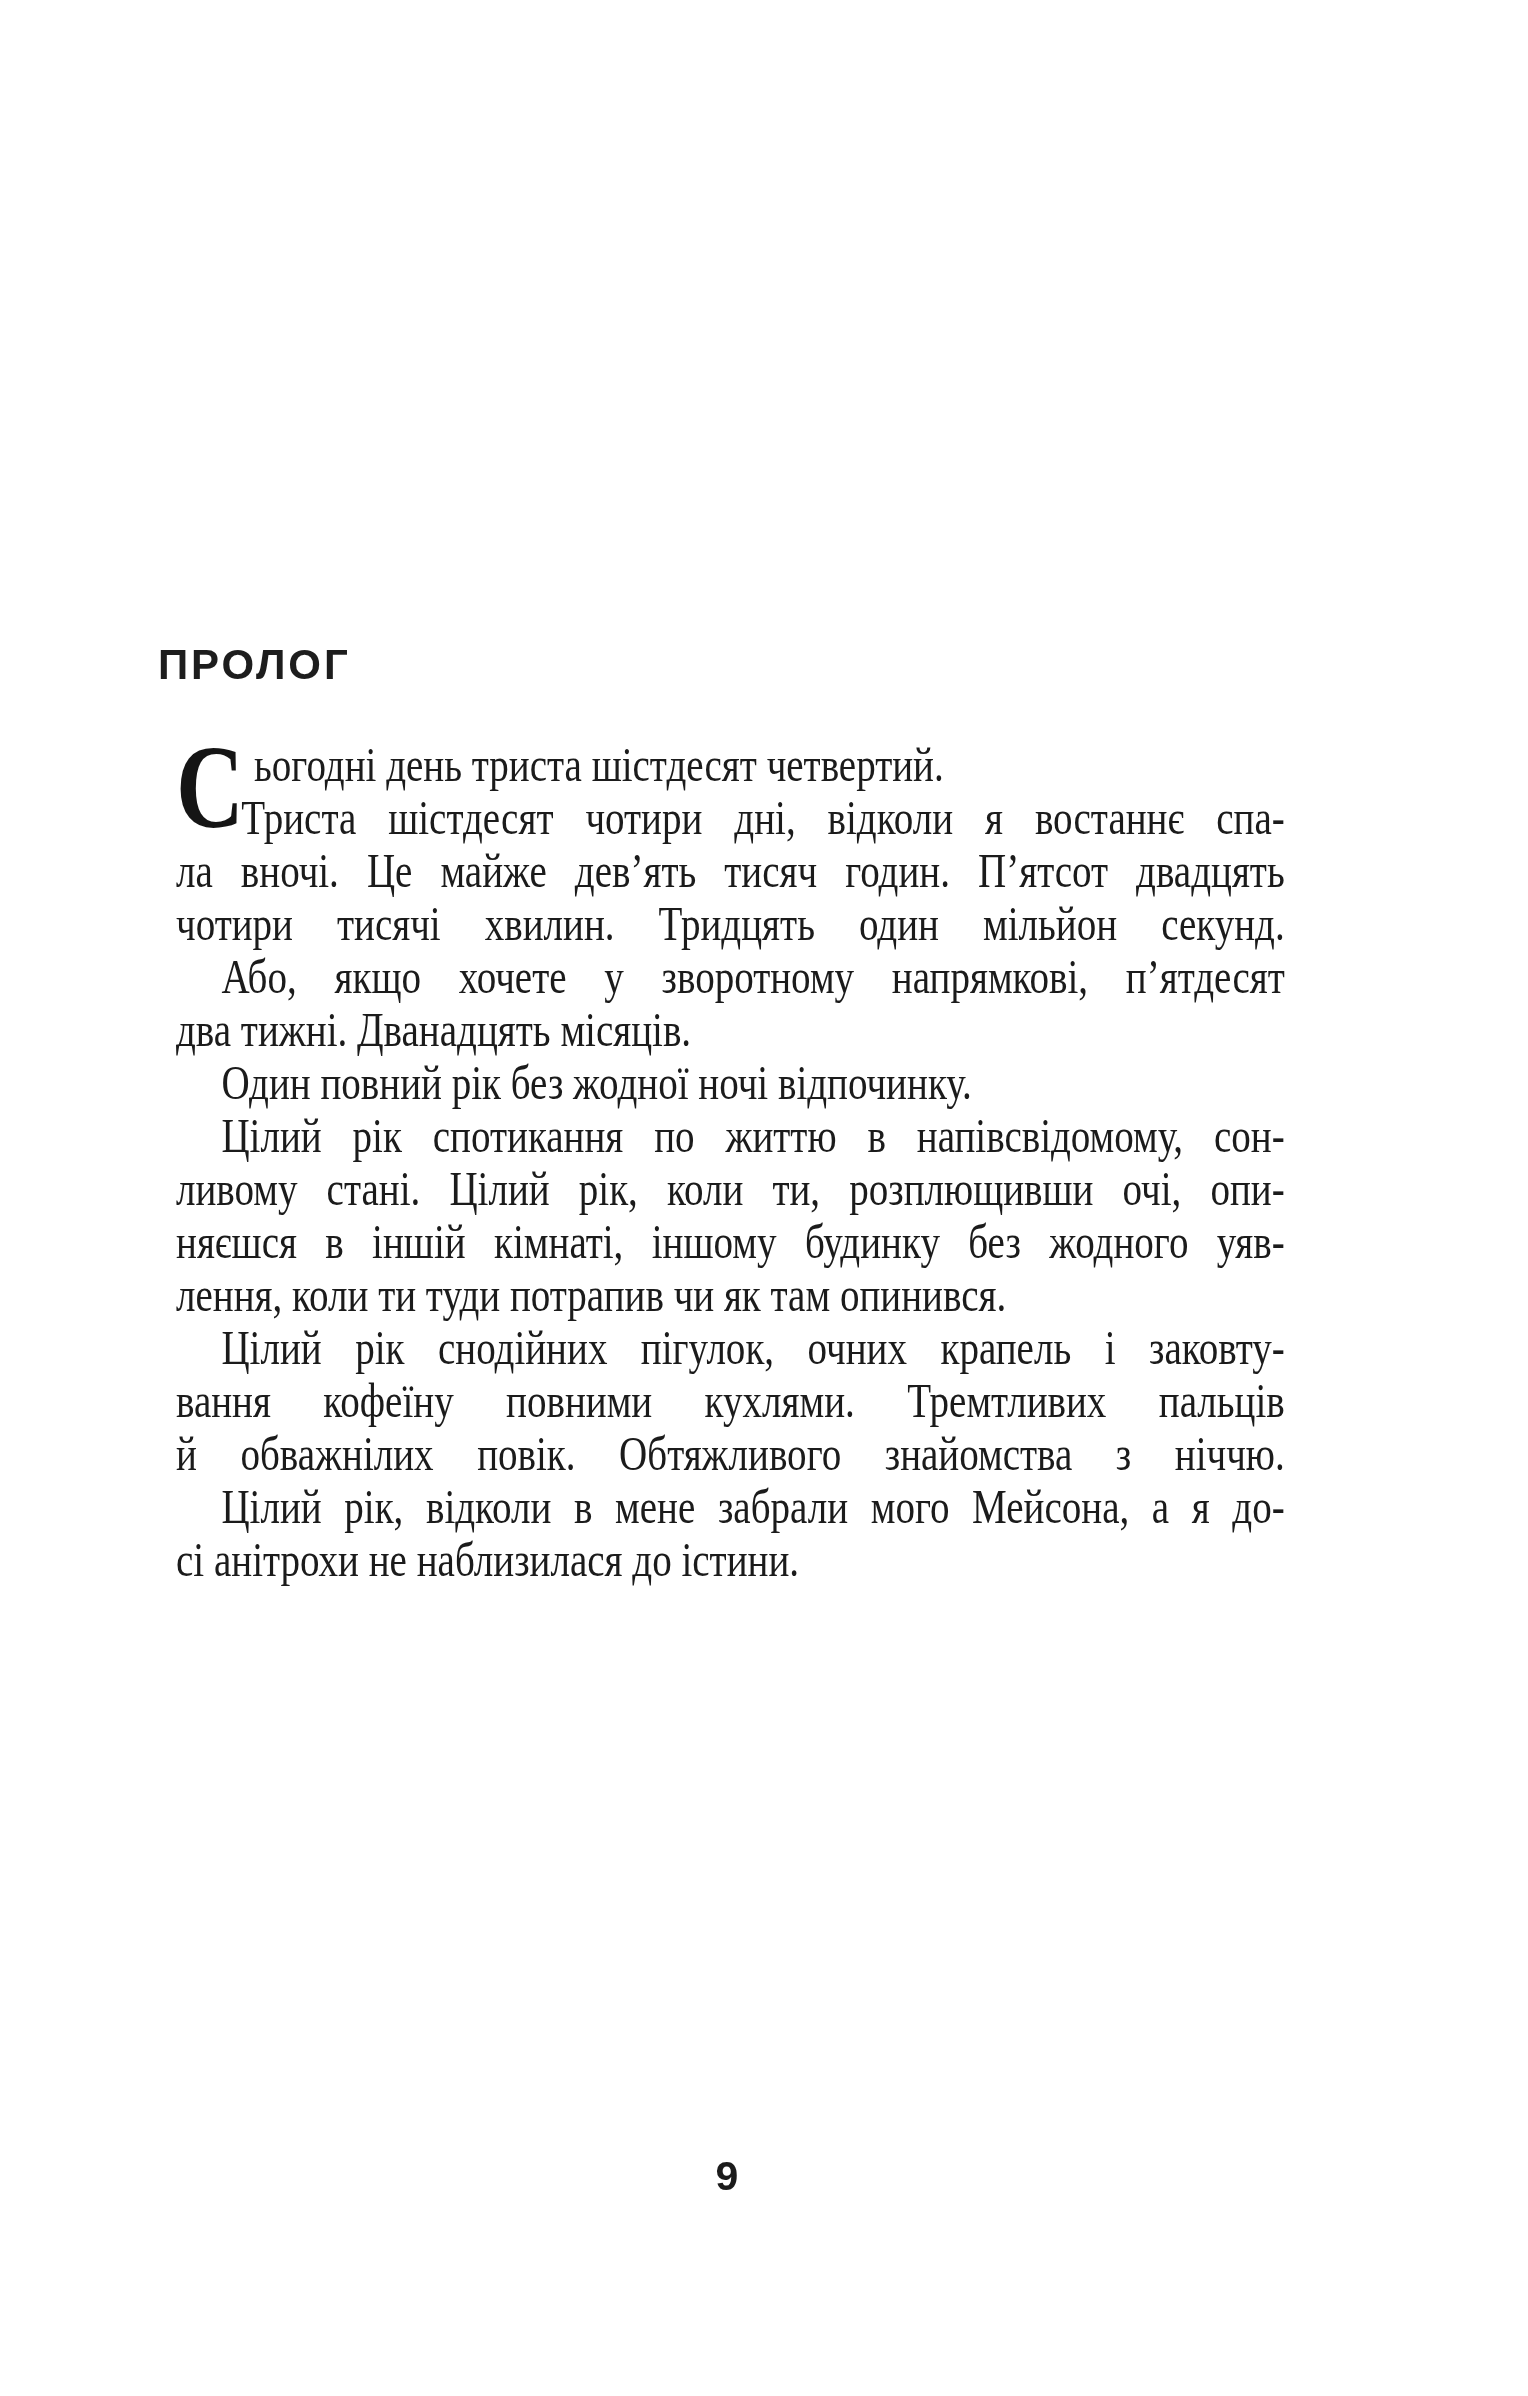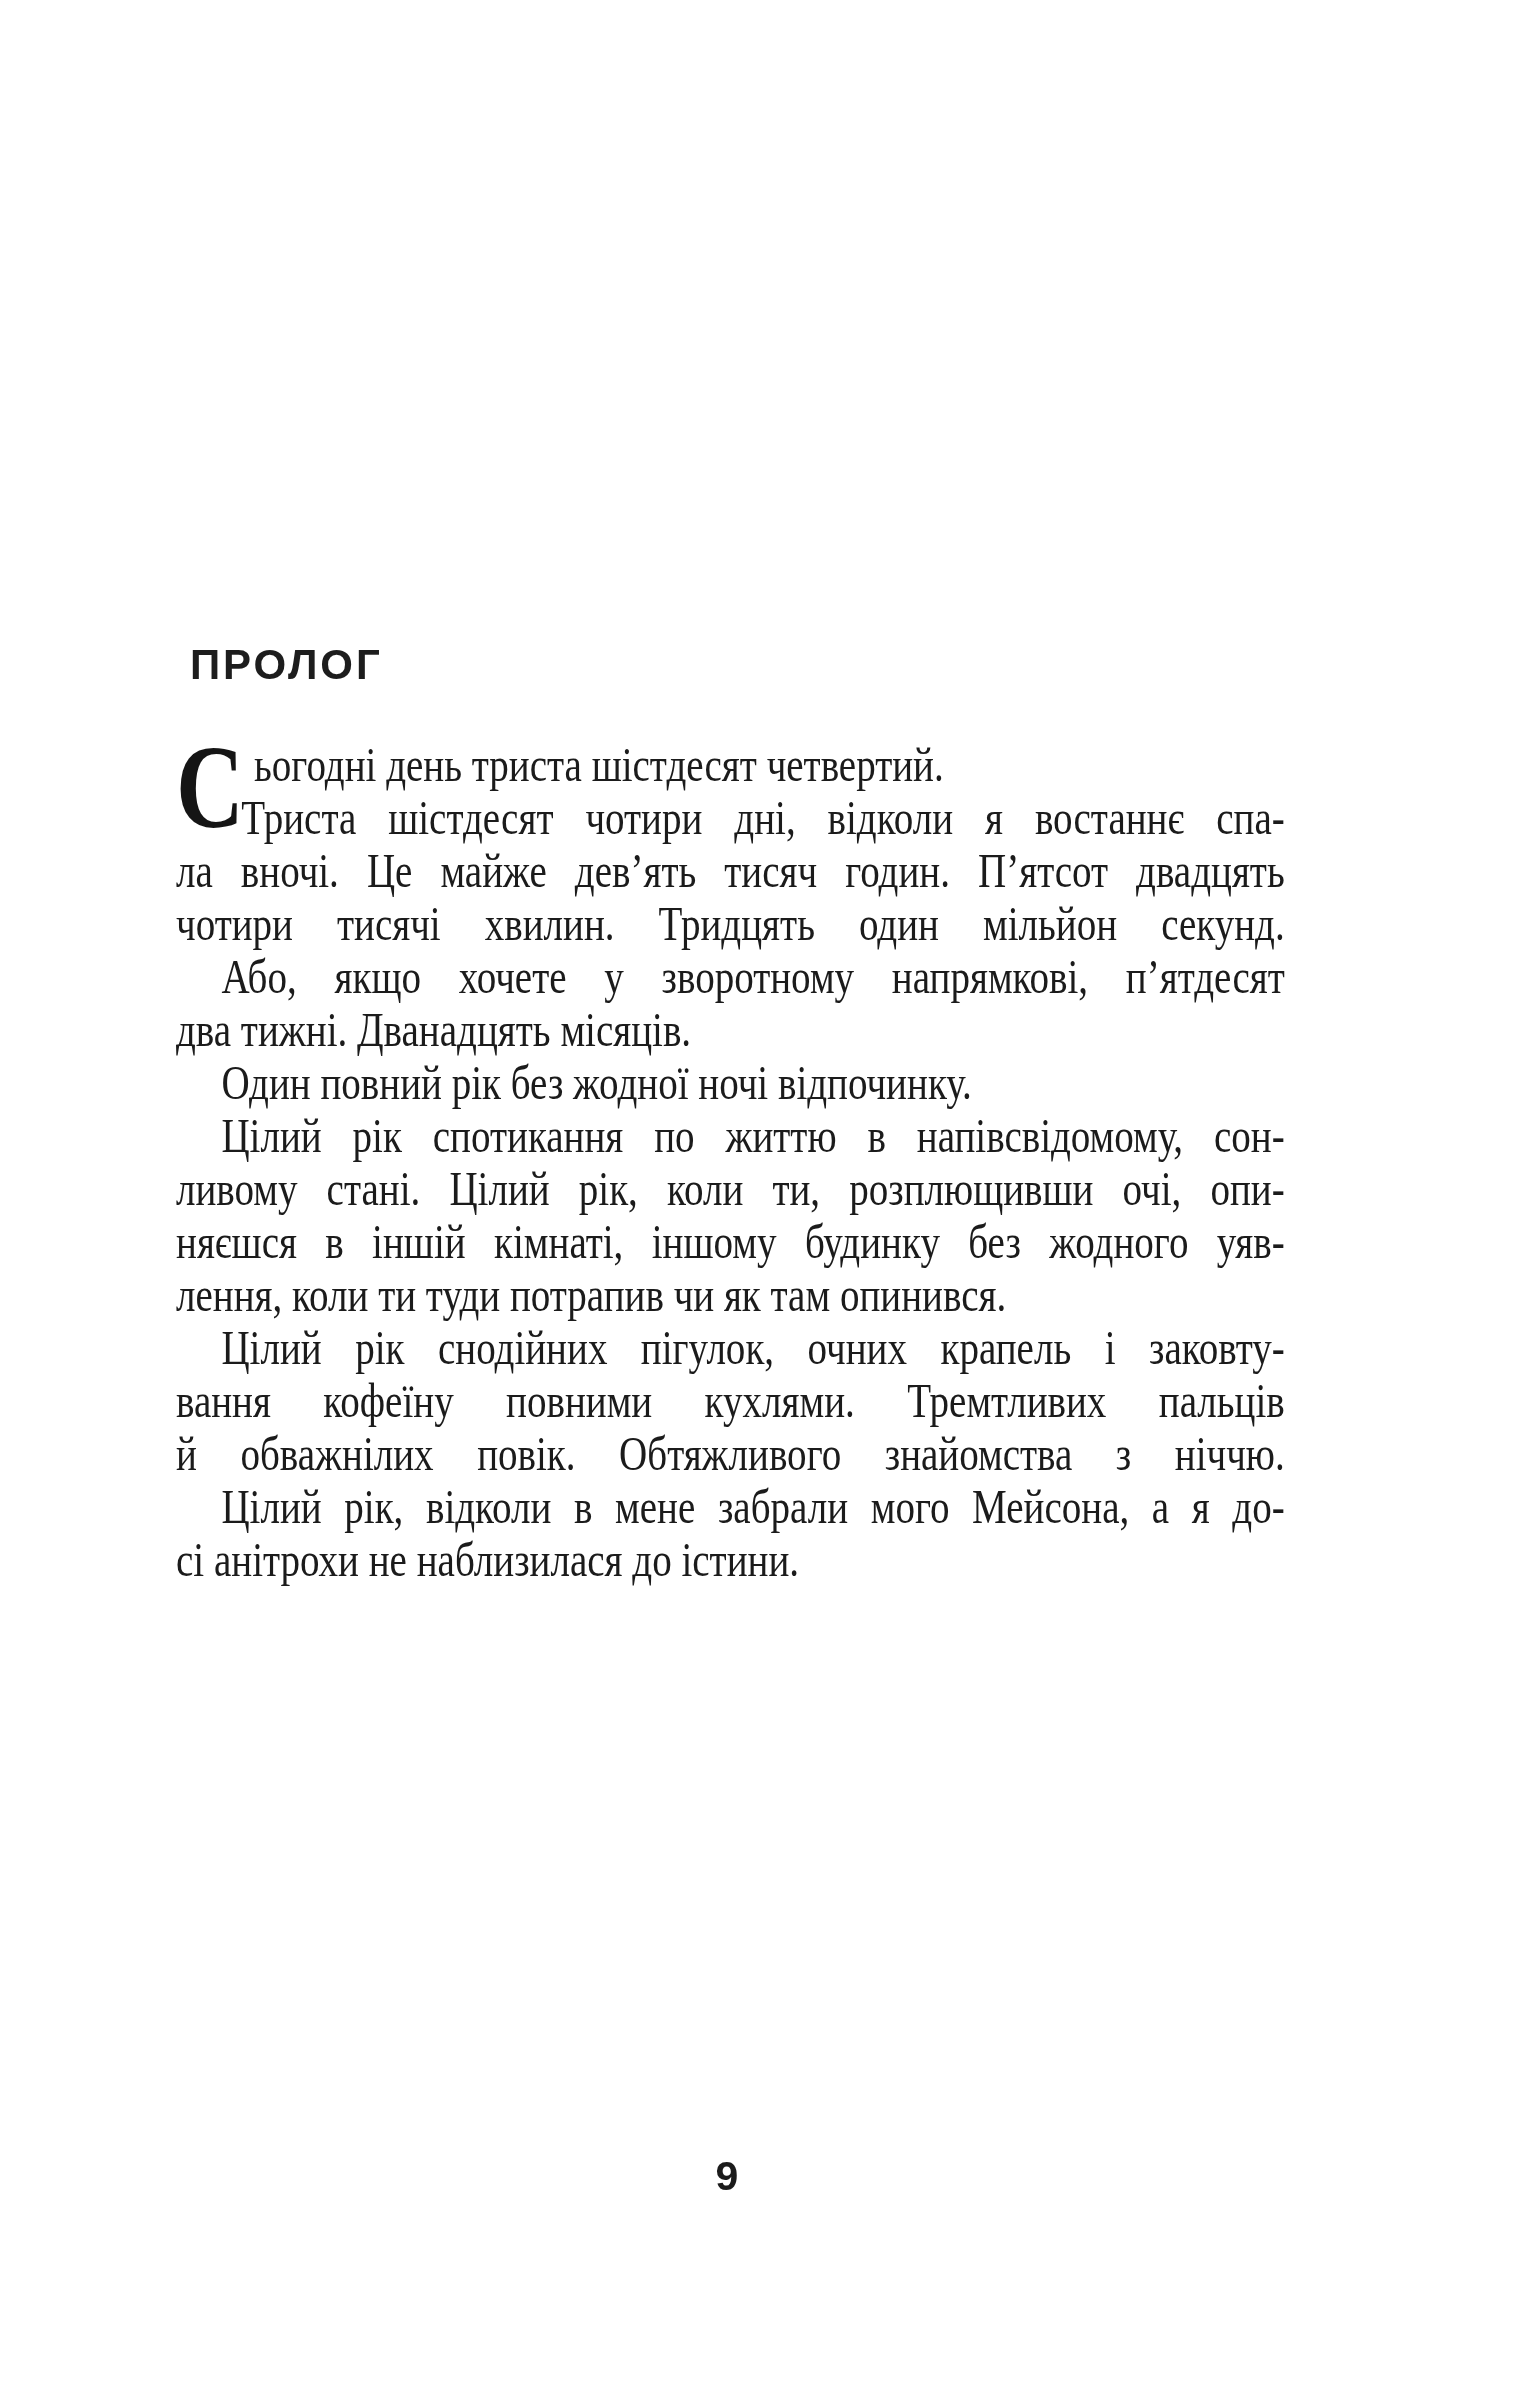--- a/index.html
+++ b/index.html
@@ -10,21 +10,21 @@
   .page {
     position: relative;
     width: 1528px;
     height: 2396px;
     background: #ffffff;
     overflow: hidden;
     font-family: "Liberation Serif", serif;
   }
   .chapter-heading {
     position: absolute;
-    left: 190px;
+    left: 158px;
     top: 644px;
     margin: 0;
     font-family: "Liberation Sans", sans-serif;
     font-weight: 600;
     font-size: 42px;
     line-height: 42px;
     letter-spacing: 2.9px;
     color: #1d1d1d;
   }
   

